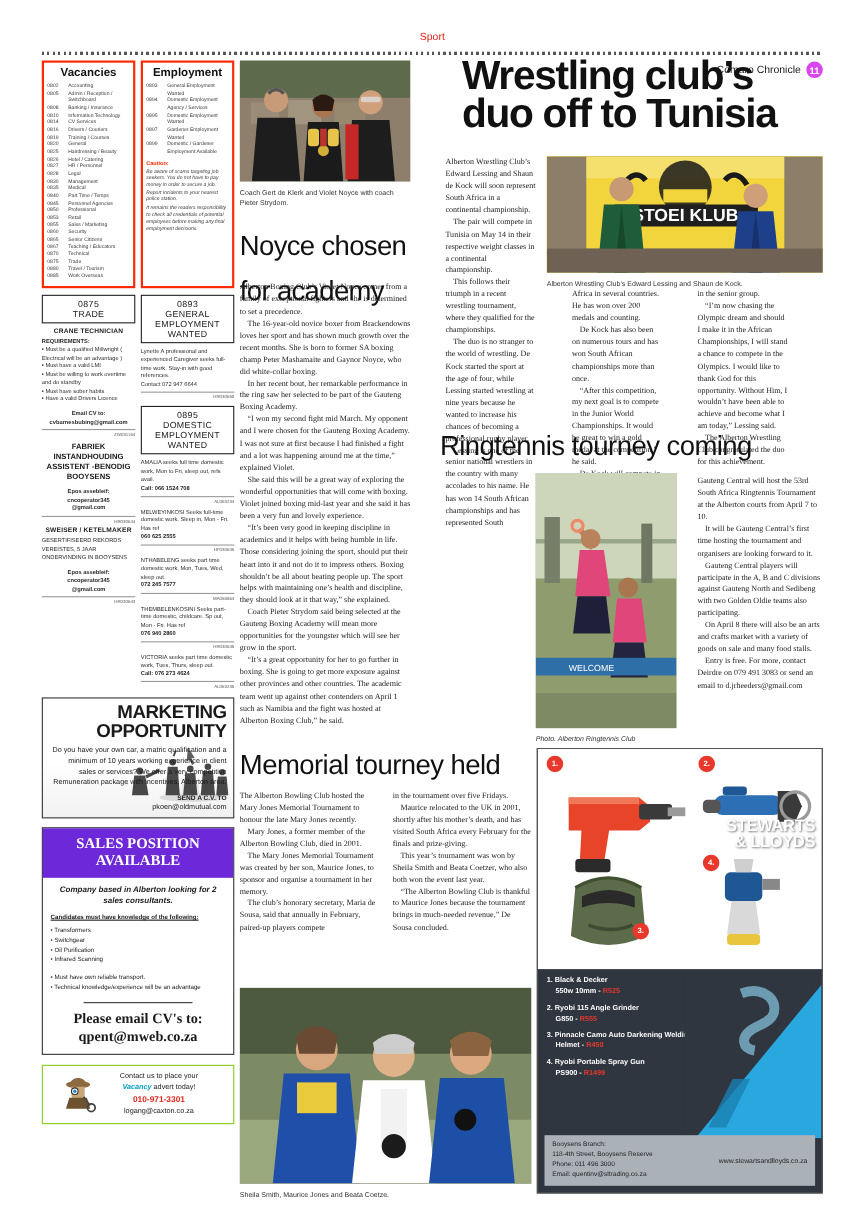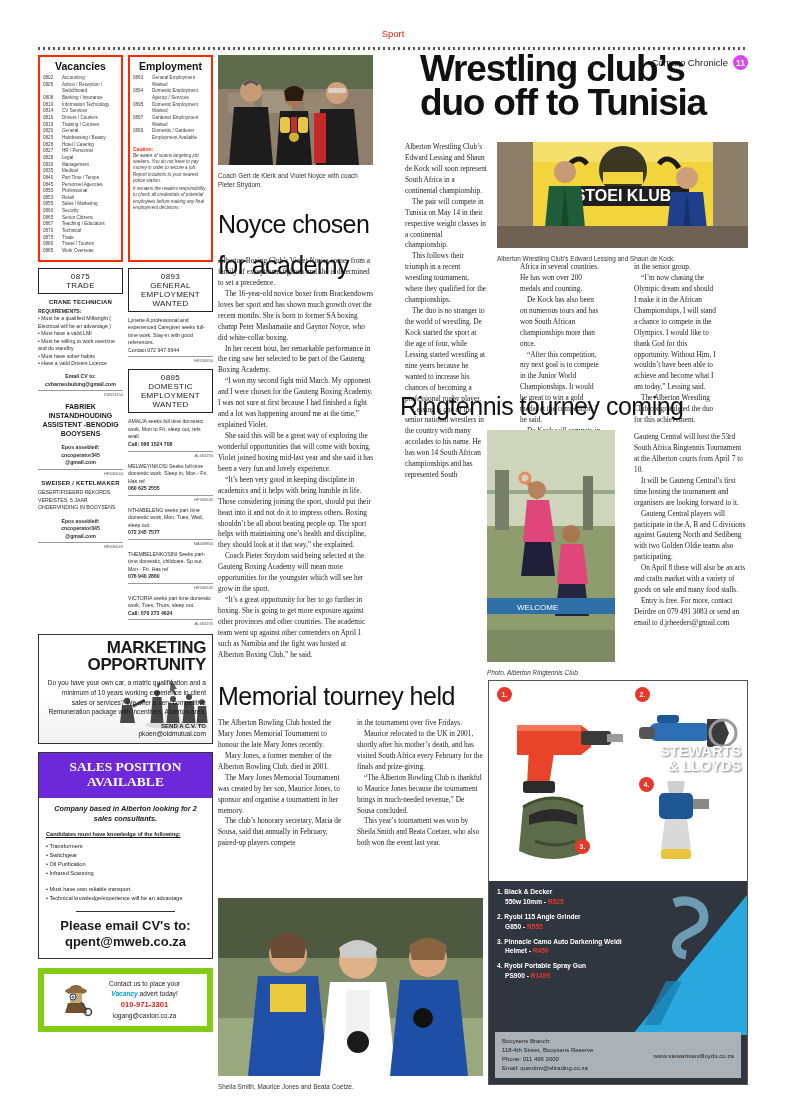--- a/index.html
+++ b/index.html
@@ -80,25 +80,25 @@
   .sales .hdr {
     background: #6d28d9; color: #fff; text-align: center; padding: 7px 4px 8px;
     font-family: "Liberation Serif", serif; font-size: 13.5px; font-weight: bold; line-height:1.1;
   }
   .sales .bd { padding: 6px 7px 7px; }
   .sales .sub { text-align: center; font-style: italic; font-weight: bold; font-size: 7.3px; line-height: 1.4; }
   .sales .must { font-size: 5.6px; font-weight: bold; text-decoration: underline; margin-top: 7px; }
   .sales ul { list-style: none; margin-top: 5px; }
   .sales li { font-size: 5.6px; line-height: 1.6; }
   .sales .hr2 { border-top: 1.5px solid #333; width: 62%; margin: 8px auto 6px; }
-  .sales .email { text-align: center; font-family:Liberation Sans, sans-serif; font-size: 13px; font-weight: bold; line-height: 1.25;}
+  .sales .email { text-align: center; font-family:Liberation Serif, serif; font-size: 13px; font-weight: bold; line-height: 1.25;}
 
   
   .contact {
-    margin-top: 9px; border: 6px solid #84cc16; padding: 5px 15px; display: flex; align-items: center; gap: 4px;
+    margin-top: 9px; border: 1px solid #84cc16; padding: 5px 15px; display: flex; align-items: center; gap: 4px;
   }
   .contact .det { width: 34px; flex:0 0 34px; }
   .contact .txt { flex: 1; text-align: center; font-size: 6.6px; line-height: 1.55; }
   .contact .vac { color: #00a0c6; font-style: italic; font-weight:bold;}
   .contact .phone { color: #e2231a; font-weight: bold; font-size:7.6px;}
 
   .photo { background: #8a8f7e; position: relative; overflow: hidden; }
   .caption { font-size: 6.4px; line-height: 1.45; color: #333; margin-top: 3px; }
   .caption.it { font-style: italic; }
 
@@ -584,22 +584,22 @@
   <div class="subhead2" style="position:absolute;left:218px;top:682px;width:265px">Memorial tourney held</div>
   <div class="body-col" id="mem-col1" style="position:absolute;left:218px;top:718px;width:126px">
       <p class="first">The Alberton Bowling Club hosted the Mary Jones Memorial Tournament to honour the late Mary Jones recently.</p>
       <p>Mary Jones, a former member of the Alberton Bowling Club, died in 2001.</p>
       <p>The Mary Jones Memorial Tournament was created by her son, Maurice Jones, to sponsor and organise a tournament in her memory.</p>
       <p>The club’s honorary secretary, Maria de Sousa, said that annually in February, paired-up players compete</p>
     </div>
   <div class="body-col" id="mem-col2" style="position:absolute;left:357px;top:718px;width:126px">
       <p class="first">in the tournament over five Fridays.</p>
       <p>Maurice relocated to the UK in 2001, shortly after his mother’s death, and has visited South Africa every February for the finals and prize-giving.</p>
+      <p>This year’s tournament was won by Sheila Smith and Beata Coetzer, who also both won the event last year.</p>
       <p>“The Alberton Bowling Club is thankful to Maurice Jones because the tournament brings in much-needed revenue,” De Sousa concluded.</p>
-      <p>This year’s tournament was won by Sheila Smith and Beata Coetzer, who also both won the event last year.</p>
     </div>
 
   <div class="photo" style="position:absolute;left:218px;top:898px;width:265px;height:178px">
     <svg viewBox="0 0 265 178" width="265" height="178">
       <rect width="265" height="178" fill="#5f6d4e"></rect>
       <rect y="0" width="265" height="60" fill="#4d5a40"></rect>
       <rect y="60" width="265" height="118" fill="#7d8a66"></rect>
       <rect x="0" y="120" width="265" height="58" fill="#9aa87e"></rect>
 
       <circle cx="70" cy="56" r="19" fill="#d9a77f"></circle>

